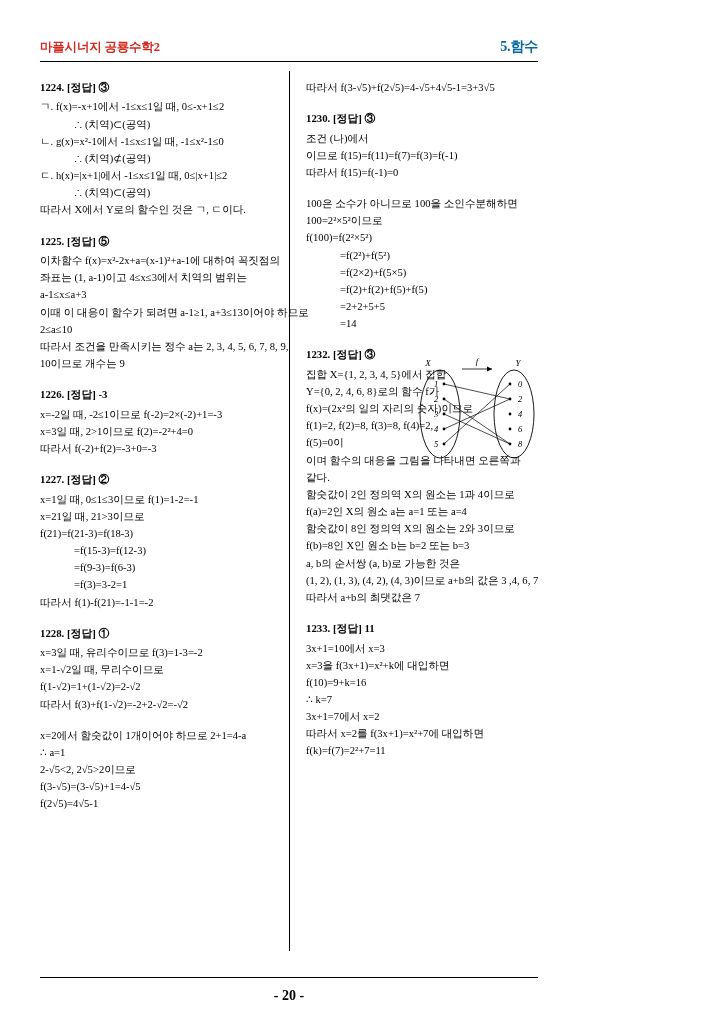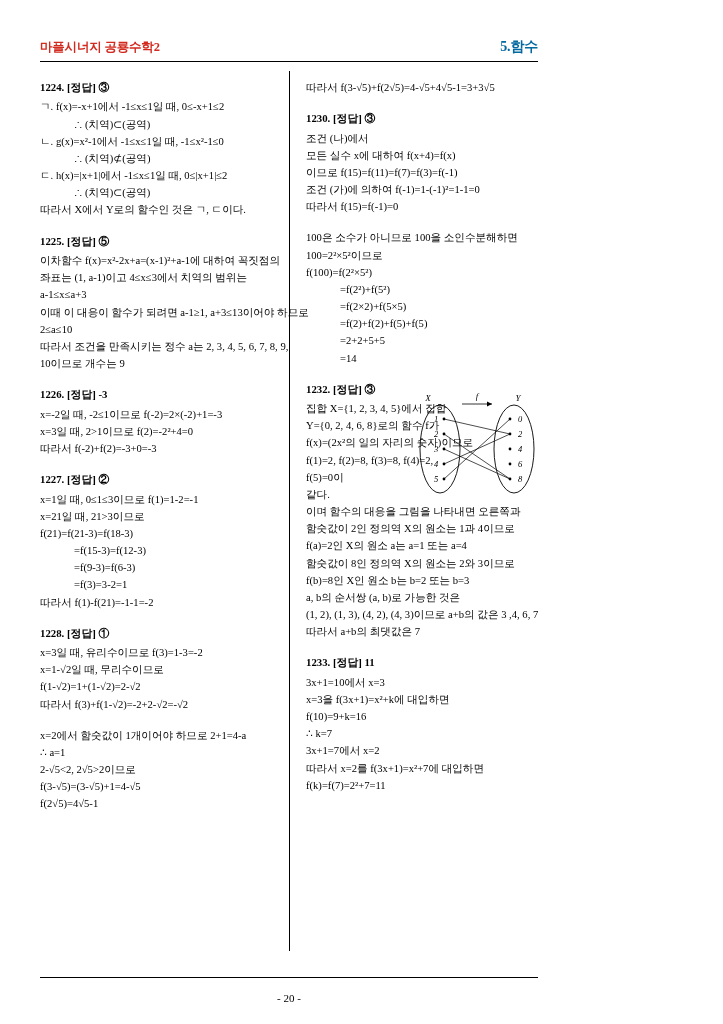--- a/index.html
+++ b/index.html
@@ -65,22 +65,22 @@
     left: 40px;
     right: 40px;
     bottom: 46px;
   }
   .pagenum {
     position: absolute;
     bottom: 20px;
     left: 0;
     right: 0;
     text-align: center;
-    font-size: 11px;
-    font-weight: normal;
+    font-size: 14px;
+    font-weight: bold;
   }
   
   .diagram {
     position: absolute;
     right: -4px;
     top: 6px;
     width: 128px;
     height: 120px;
   }
 </style>
@@ -148,44 +148,42 @@
           <div class="line">f(2√5)=4√5-1</div>
         </div>
       </div>
     <div class="col right" id="right-col">
         <div class="block">
           <div class="line">따라서 f(3-√5)+f(2√5)=4-√5+4√5-1=3+3√5</div>
         </div>
         <div class="block">
           <div class="qhead">1230. [정답] ③</div>
           <div class="line">조건 (나)에서</div>
-          <div class="line">모든 실수 x에 대하여 f(x+4)=f(x)</div>
           <div class="line">이므로 f(15)=f(11)=f(7)=f(3)=f(-1)</div>
-          <div class="line">조건 (가)에 의하여 f(-1)=1-(-1)²=1-1=0</div>
           <div class="line">따라서 f(15)=f(-1)=0</div>
         </div>
         <div class="block">
           <div class="line">100은 소수가 아니므로 100을 소인수분해하면</div>
           <div class="line">100=2²×5²이므로</div>
           <div class="line">f(100)=f(2²×5²)</div>
           <div class="line indent2">=f(2²)+f(5²)</div>
           <div class="line indent2">=f(2×2)+f(5×5)</div>
           <div class="line indent2">=f(2)+f(2)+f(5)+f(5)</div>
           <div class="line indent2">=2+2+5+5</div>
           <div class="line indent2">=14</div>
         </div>
         <div class="block">
           <div class="qhead">1232. [정답] ③</div>
           <div class="line">집합 X={1, 2, 3, 4, 5}에서 집합</div>
           <div class="line">Y={0, 2, 4, 6, 8}로의 함수 f가</div>
           <div class="line">f(x)=(2x²의 일의 자리의 숫자)이므로</div>
           <div class="line">f(1)=2, f(2)=8, f(3)=8, f(4)=2,</div>
           <div class="line">f(5)=0이</div>
+          <div class="line">이며 함수의 대응을 그림을 나타내면 오른쪽과</div>
           <div class="line">같다.</div>
-          <div class="line">이며 함수의 대응을 그림을 나타내면 오른쪽과</div>
           <div class="line">함숫값이 2인 정의역 X의 원소는 1과 4이므로</div>
           <div class="line">f(a)=2인 X의 원소 a는 a=1 또는 a=4</div>
           <div class="line">함숫값이 8인 정의역 X의 원소는 2와 3이므로</div>
           <div class="line">f(b)=8인 X인 원소 b는 b=2 또는 b=3</div>
           <div class="line">a, b의 순서쌍 (a, b)로 가능한 것은</div>
           <div class="line">(1, 2), (1, 3), (4, 2), (4, 3)이므로 a+b의 값은 3 ,4, 6, 7</div>
           <div class="line">따라서 a+b의 최댓값은 7</div>
           <svg class="diagram" viewBox="0 0 128 120">
             <ellipse cx="26" cy="62" rx="20" ry="44" fill="none" stroke="#000" stroke-width="0.9"></ellipse>
             <ellipse cx="100" cy="62" rx="20" ry="44" fill="none" stroke="#000" stroke-width="0.9"></ellipse>

